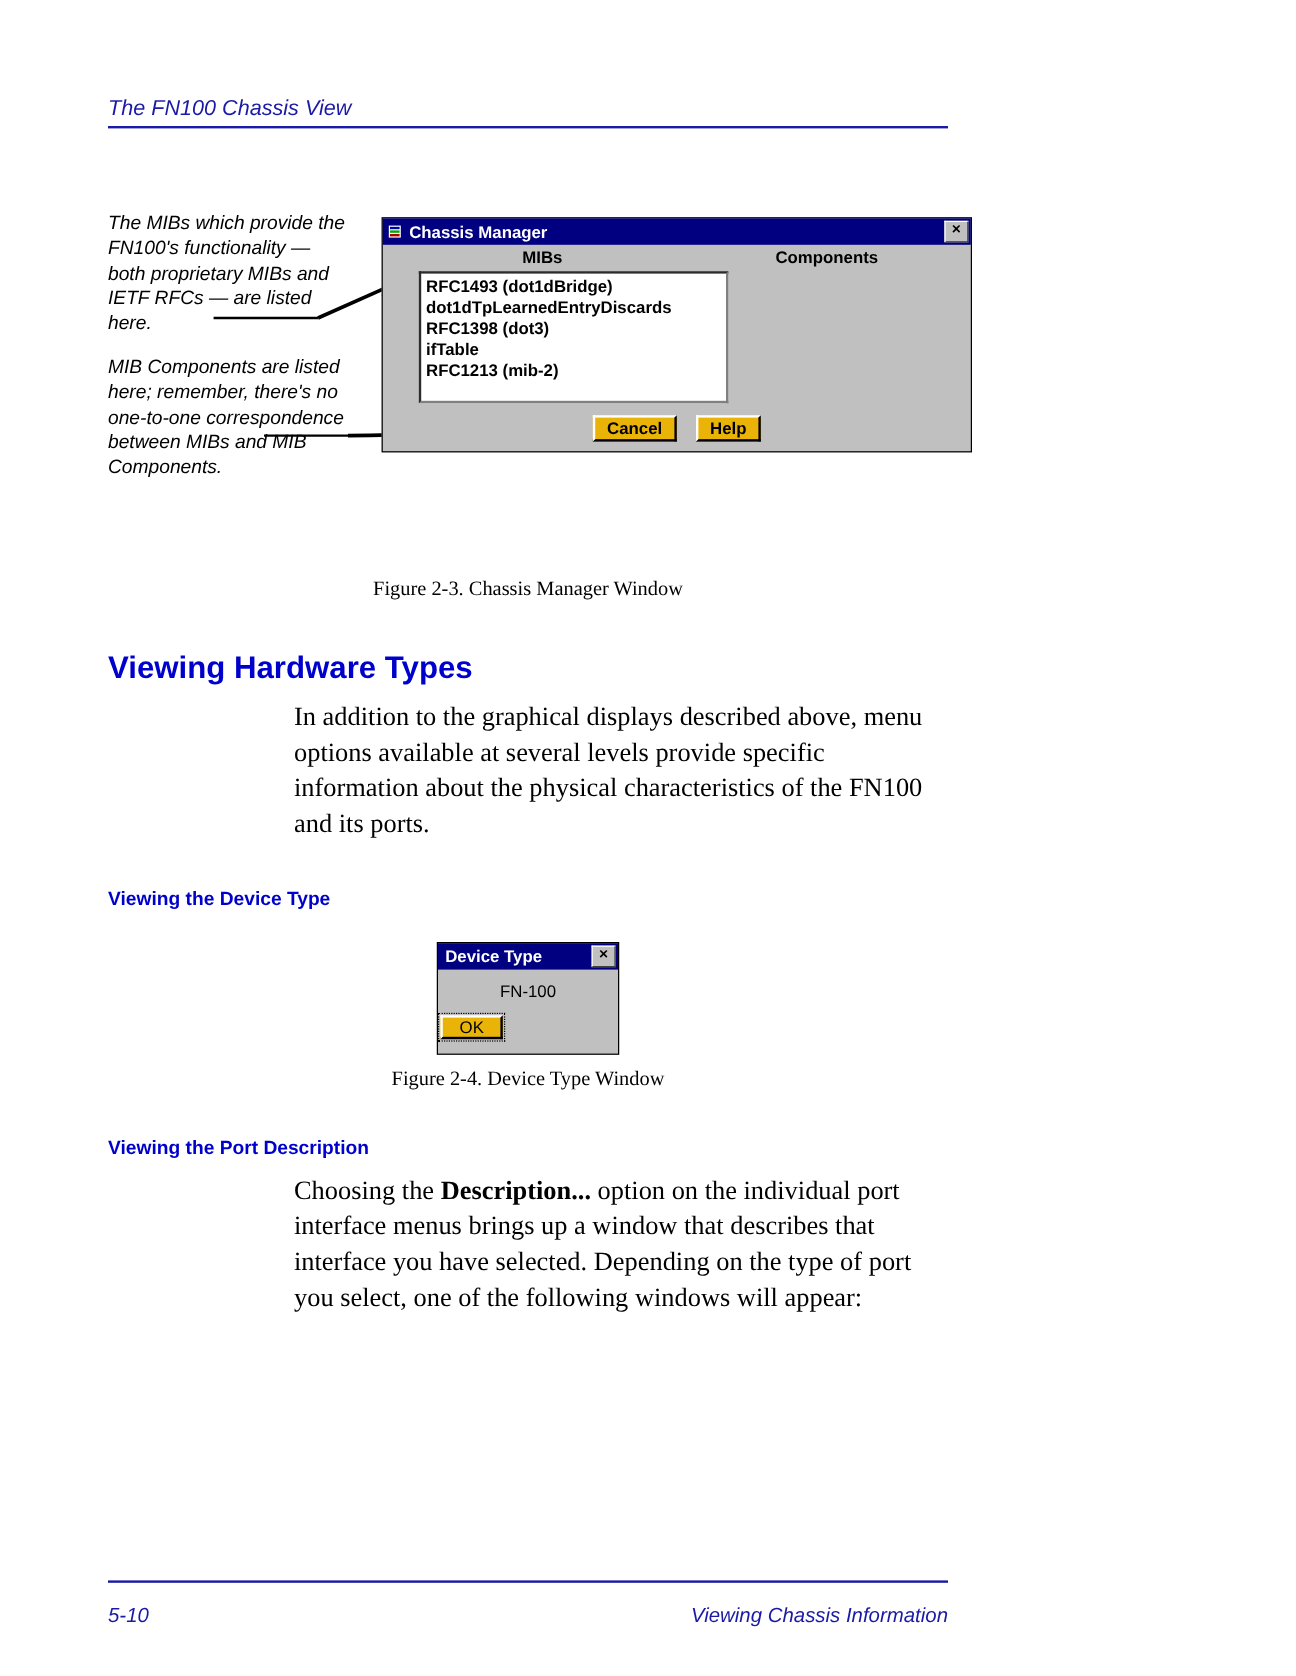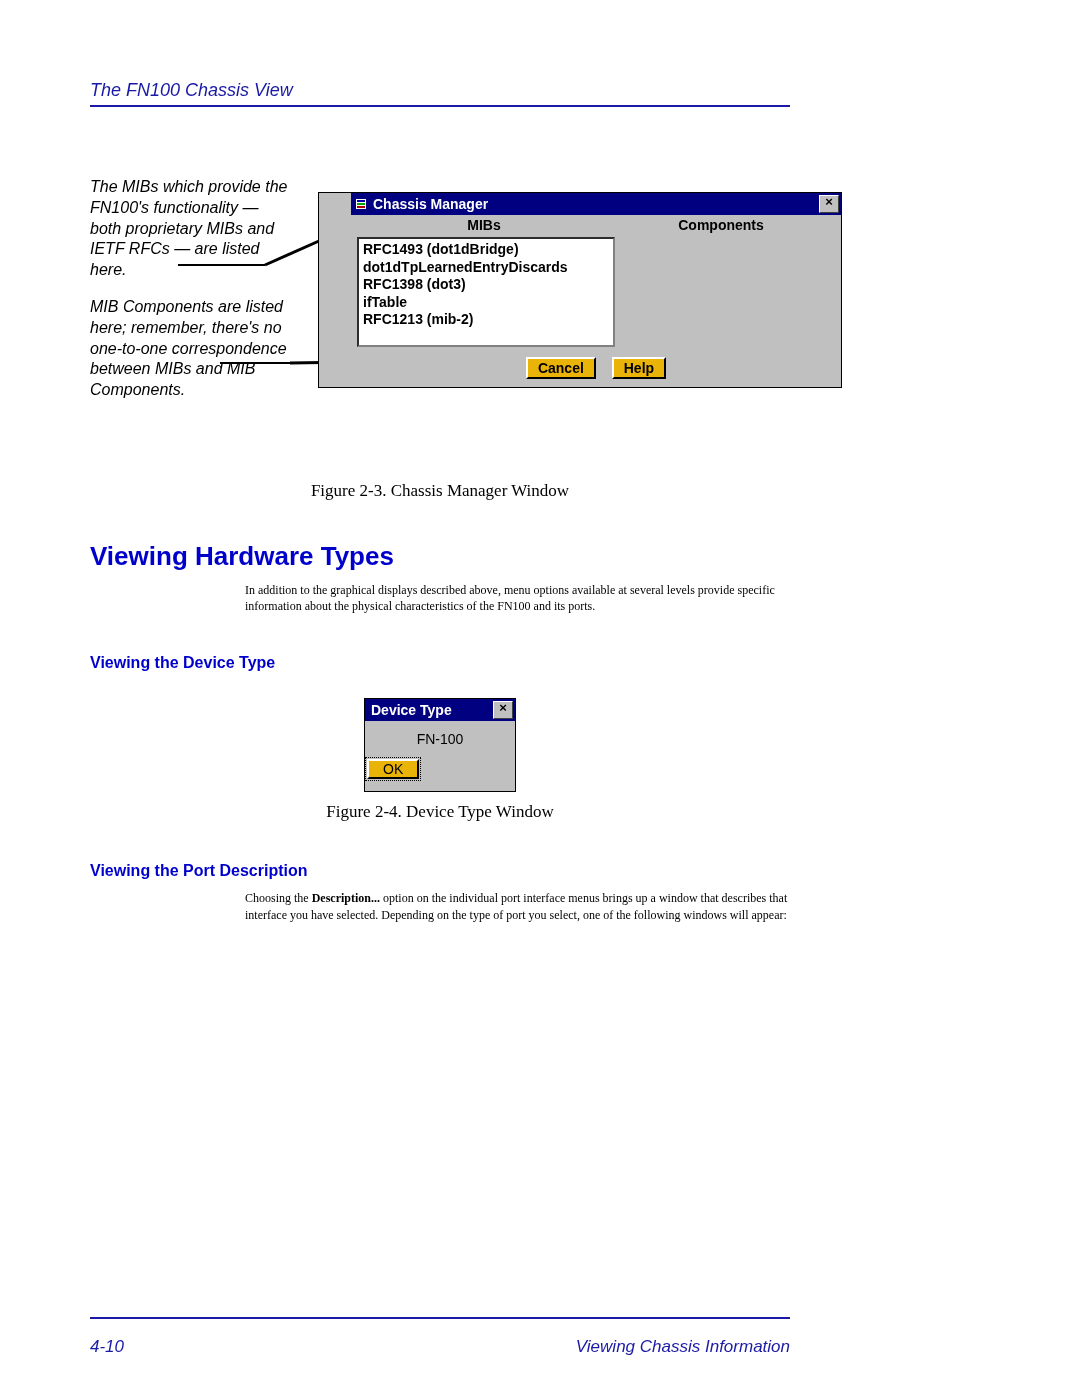--- a/index.html
+++ b/index.html
@@ -53,27 +53,26 @@
     position: absolute;
     left: 0; top: 0;
     width: 900px; height: 280px;
     pointer-events: none;
   }
 
   
   .chassis-win {
     position: absolute;
     left: 228px;
-    top: 15px;
+    top: 4px;
     width: 490px;
     border: 1px solid #000;
     background: #c0c0c0;
     font-family: "MS Sans Serif", Arial, sans-serif;
     font-size: 14px;
-    padding-left: 32px;
   }
   .titlebar {
     background: #000080;
     color: #fff;
     display: flex;
     align-items: center;
     height: 22px;
     padding: 0 2px;
     font-weight: bold;
   }
@@ -102,20 +101,21 @@
     display: flex;
     padding: 2px 8px 4px 8px;
   }
   .col-headers > div { font-weight: bold; }
   .ch-mibs { width: 250px; text-align: center; }
   .ch-comp { flex: 1; text-align: center; }
   .lists {
     display: flex;
     gap: 6px;
     padding: 0 6px 6px 6px;
+    margin-left: 24px;
   }
   .listbox {
     background: #fff;
     border: 2px inset #808080;
     padding: 2px 4px;
     font-weight: bold;
     font-size: 14px;
     line-height: 1.25;
     height: 110px;
     box-sizing: border-box;
@@ -155,21 +155,21 @@
   }
   h3.blue {
     color: #0000cc;
     font-family: Arial, Helvetica, sans-serif;
     font-weight: bold;
     font-size: 16px;
     margin: 40px 0 10px 0;
   }
   .body-p {
     margin-left: 155px;
-    font-size: 12px;
+    font-size: 22px;
     line-height: 1.35;
     margin-top: 0;
     margin-bottom: 0;
   }
 
   
   .devtype-wrap {
     text-align: center;
     margin-top: 26px;
   }
@@ -292,16 +292,16 @@
   </div>
   <div class="fig-caption" style="margin-top:10px; margin-bottom:20px;">Figure 2-4. Device Type Window</div>
 
   <h3 class="blue">Viewing the Port Description</h3>
   <p class="body-p">
     <span>Choosing the </span><b>Description...</b><span> option on the individual port interface menus brings up a window that describes that interface you have selected. Depending on the type of port you select, one of the following windows will appear:</span>
   </p>
 
   <hr class="footer-rule">
   <div class="footer">
-    <span>4-10</span>
+    <span>5-10</span>
     <span>Viewing Chassis Information</span>
   </div>
 </div>
 
 </body></html>

